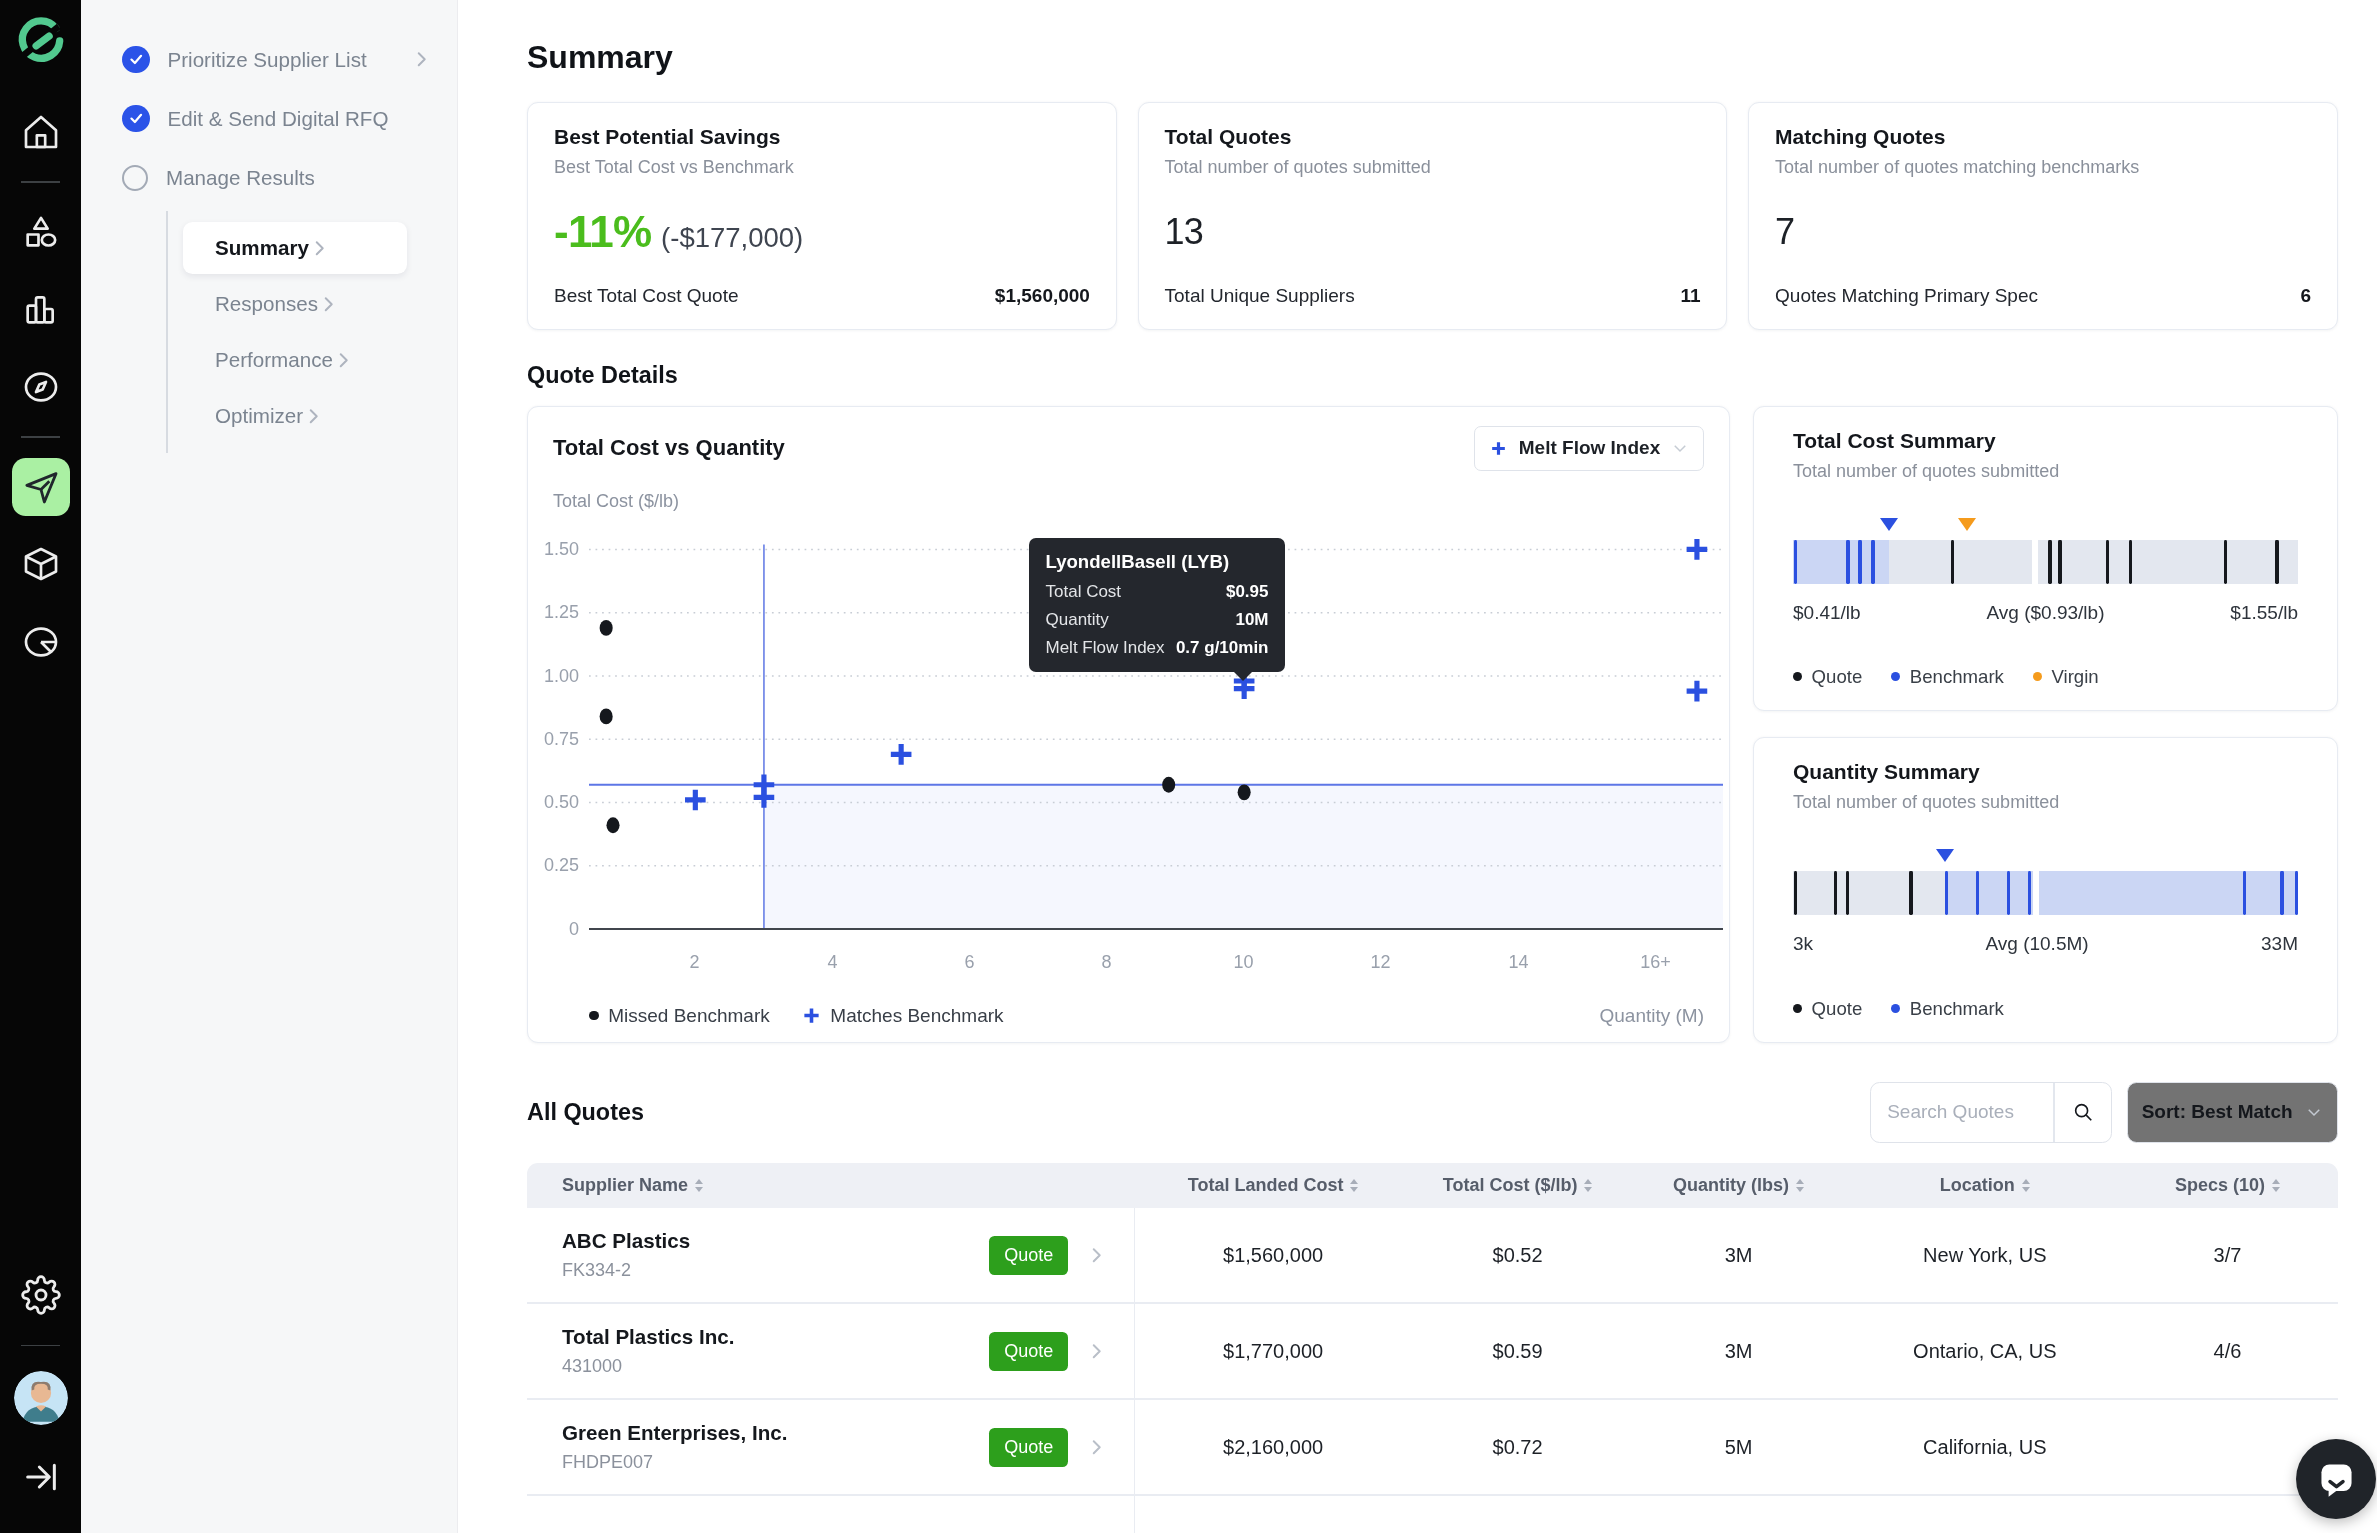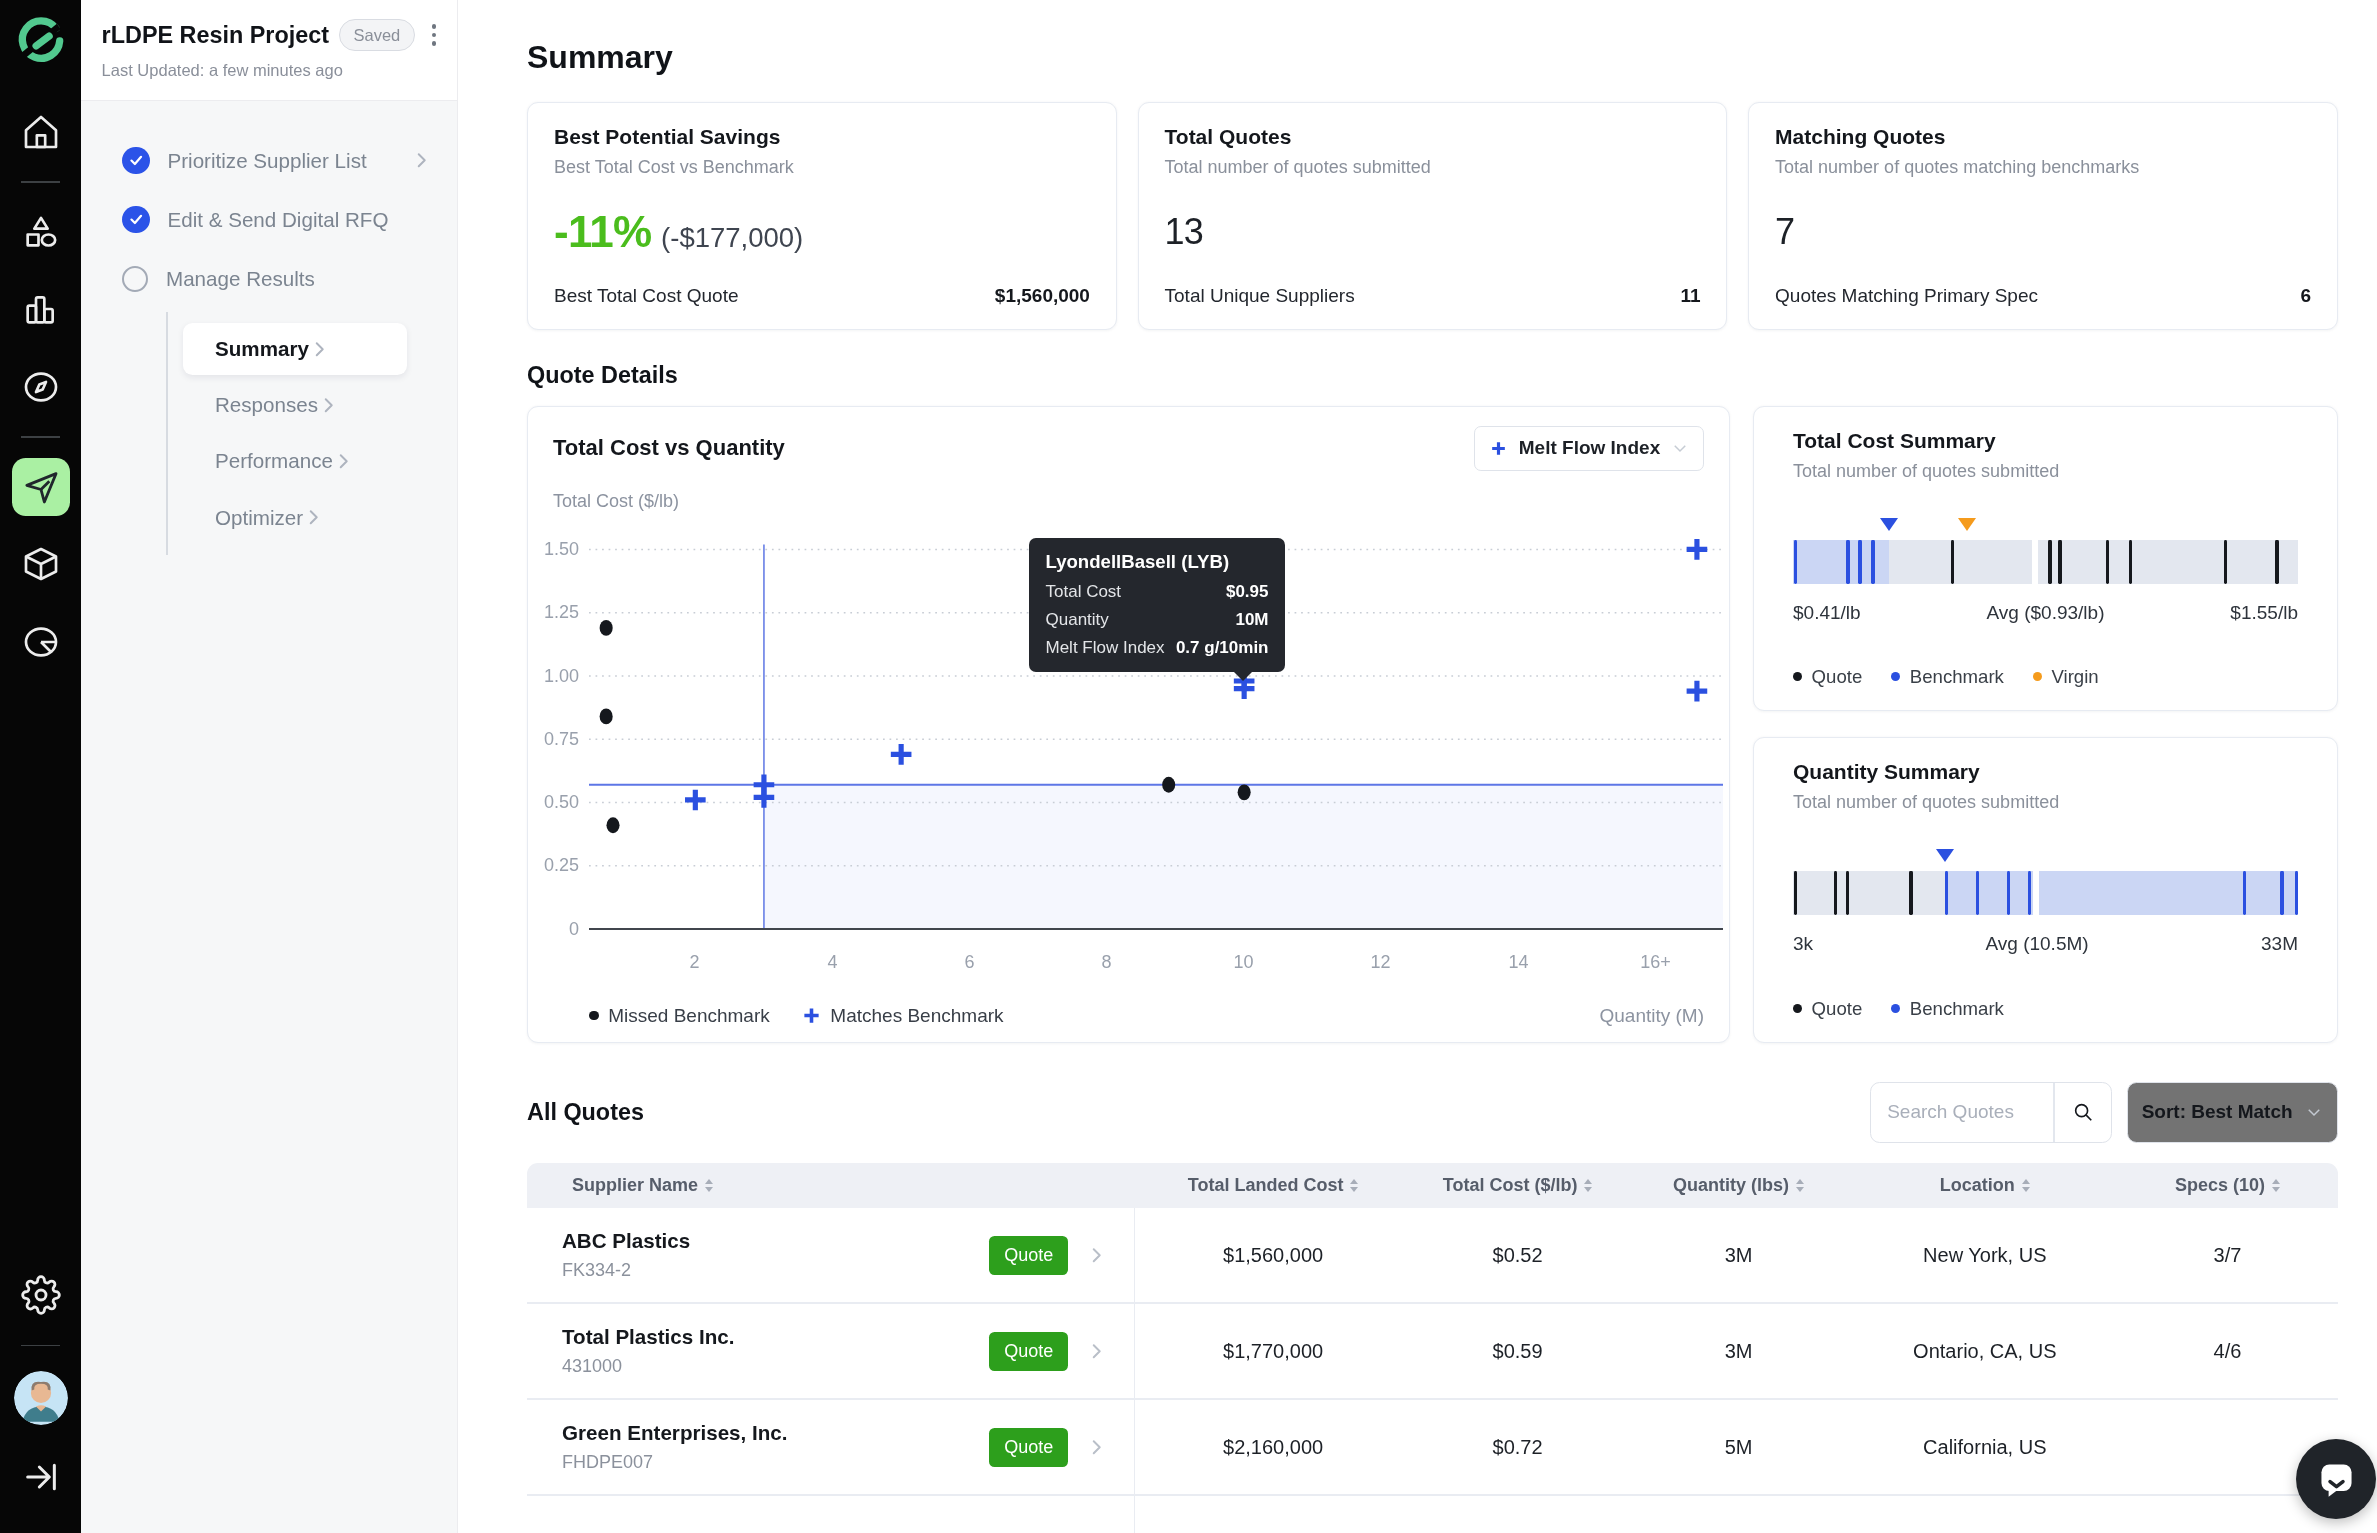--- a/index.html
+++ b/index.html
@@ -128,21 +128,21 @@
     border:1.4px solid #dfe3ea;border-radius:9.6px;background:#737373;}
   .sort .slabel{font-size:19px;font-weight:700;color:#14171c;}
   .sort .dchev{color:#c3c9d1;}
   .sort .dchev svg{width:18px;height:18px;display:block;}
 
   .table{margin-top:20.6px;}
   .tr{display:grid;grid-template-columns:33.6% 15.2% 11.8% 12.6% 14.6% 12.2%;}
   .thead{background:#eef0f5;border-radius:11px 11px 0 0;height:45px;}
   .th{display:flex;align-items:center;justify-content:center;gap:6.9px;font-size:18px;
     font-weight:600;color:#565d6a;}
-  .th.first{justify-content:flex-start;padding-left:45px;}
+  .th.first{justify-content:flex-start;padding-left:35px;}
   .carets{display:flex;flex-direction:column;gap:2.8px;}
   .carets i{width:0;height:0;border-left:4.8px solid transparent;border-right:4.8px solid transparent;}
   .carets .up{border-bottom:5.5px solid #a7adb8;}
   .carets .dn{border-top:5.5px solid #a7adb8;}
   .tbody .tr{height:96px;border-bottom:2.1px solid #e9ecf2;background:#fff;}
   .td{display:flex;align-items:center;justify-content:center;font-size:20px;color:#1d2127;}
   .td.supplier{justify-content:space-between;padding:0 27.5px 0 35px;border-right:1.4px solid #e9ecf2;}
   .sup-name{font-size:20.6px;font-weight:600;color:#15181d;}
   .sup-code{font-size:18px;color:#8b919c;margin-top:6.9px;}
   .sup-left{display:flex;flex-direction:column;justify-content:center;}
@@ -233,32 +233,20 @@
         </svg>
     </div>
     <div class="rail-icon">
       <svg viewBox="0 0 24 24" fill="none" stroke="currentColor" stroke-width="1.8" stroke-linecap="round" stroke-linejoin="round">
         <path d="M4 12 H16 M11 6 L17 12 L11 18 M20 5 V19"></path>
         </svg>
     </div>
   </nav>
 
   <aside class="sidebar">
-    <div class="sb-head">
-      <div class="sb-title-row">
-        <div class="sb-title">rLDPE Resin Project</div>
-        <div class="saved">Saved</div>
-        <div class="kebab">
-            <i></i>
-            <i></i>
-            <i></i>
-          </div>
-      </div>
-      <div class="sb-updated">Last Updated: a few minutes ago</div>
-    </div>
 
     <div class="steps">
       <div class="step">
         <span class="chk">
           <svg viewBox="0 0 24 24" fill="none" stroke="#fff" stroke-width="3.2" stroke-linecap="round" stroke-linejoin="round">
               <path d="M5 12.5 L10 17.5 L19 7"></path>
             </svg>
           </span>
         <span class="step-label">Prioritize Supplier List</span>
         <span class="chev">

